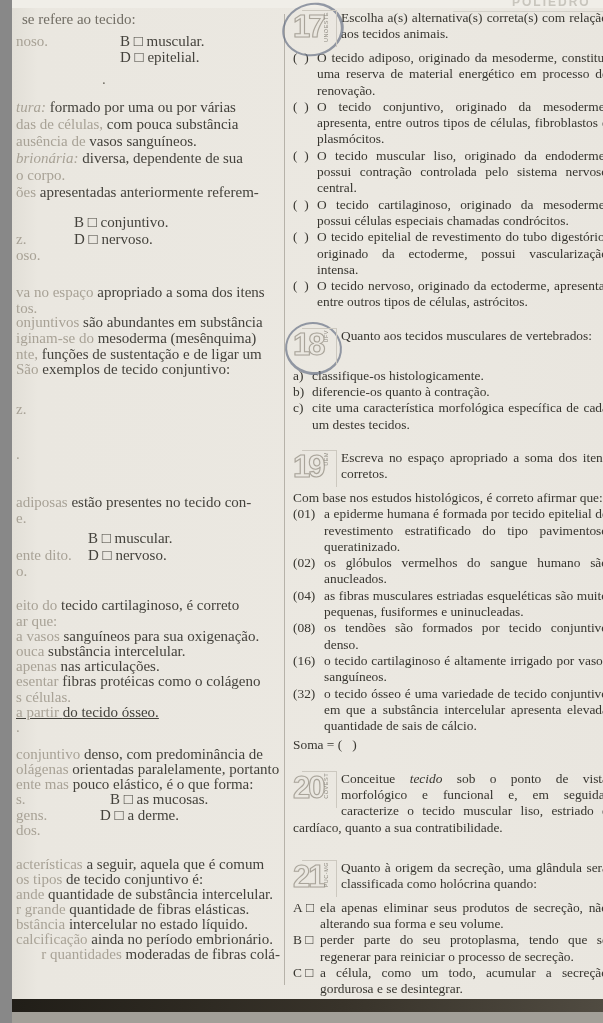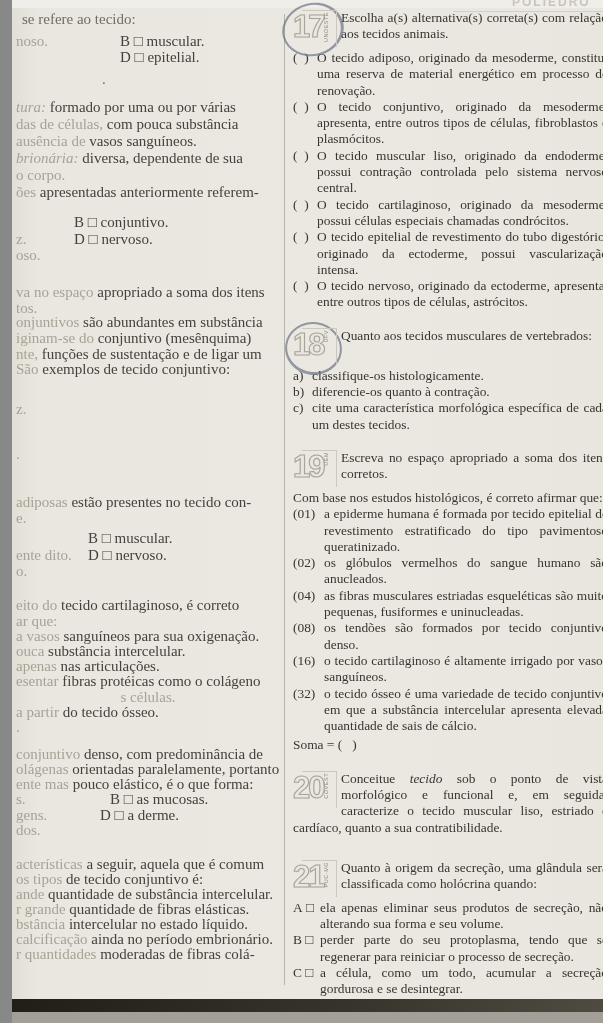--- a/index.html
+++ b/index.html
@@ -146,21 +146,21 @@
         <span class="lmain f">tos.</span>
       </div>
 
       <div class="lline" style="height: 16px;">
         <span class="lpre f">onjuntivos </span>
         <span class="lmain d">são abundantes em substância</span>
       </div>
 
       <div class="lline" style="height: 16px;">
         <span class="lpre f">iginam-se do </span>
-        <span class="lmain d">conjuntivo (mesênquima)</span>
+        <span class="lmain d">mesoderma (mesênquima)</span>
       </div>
 
       <div class="lline" style="height: 15px;">
         <span class="lpre f">nte, </span>
         <span class="lmain d">funções de sustentação e de ligar um</span>
       </div>
 
       <div class="lline" style="height: 40px;">
         <span class="lpre f">São </span>
         <span class="lmain d">exemplos de tecido conjuntivo:</span>
@@ -224,26 +224,26 @@
       <div class="lline" style="height: 15px;">
         <span class="lpre f">apenas </span>
         <span class="lmain d">nas articulações.</span>
       </div>
 
       <div class="lline" style="height: 16px;">
         <span class="lpre f">esentar </span>
         <span class="lmain d">fibras protéicas como o colágeno</span>
       </div>
 
-      <div class="lline" style="height: 15px; text-align: center;">
+      <div class="lline" style="height: 15px;">
         <span class="lpre"></span>
         <span class="lmain f">s células.</span>
       </div>
 
-      <div class="lline" style="height: 15px;">
+      <div class="lline" style="height: 15px; text-decoration: underline;">
         <span class="lpre f">a partir </span>
         <span class="lmain d">do tecido ósseo.</span>
       </div>
 
       <div class="lline" style="height: 27px;">
         <span class="lpre"></span>
         <span class="lmain f">.</span>
       </div>
 
       <div class="lline" style="height: 15px;">
@@ -299,21 +299,21 @@
       <div class="lline" style="height: 15px;">
         <span class="lpre f">bstância </span>
         <span class="lmain d">intercelular no estado líquido.</span>
       </div>
 
       <div class="lline" style="height: 15px;">
         <span class="lpre f">calcificação </span>
         <span class="lmain d">ainda no período embrionário.</span>
       </div>
 
-      <div class="lline" style="height: 15px;">
+      <div class="lline" style="height: 15px; text-align: right;">
         <span class="lpre f">r quantidades </span>
         <span class="lmain d">moderadas de fibras colá-</span>
       </div>
     </div>
 
   <div class="right-col">
 
     <section class="qblock">
       <div class="qbadge">
         <span class="qnum">17</span>

